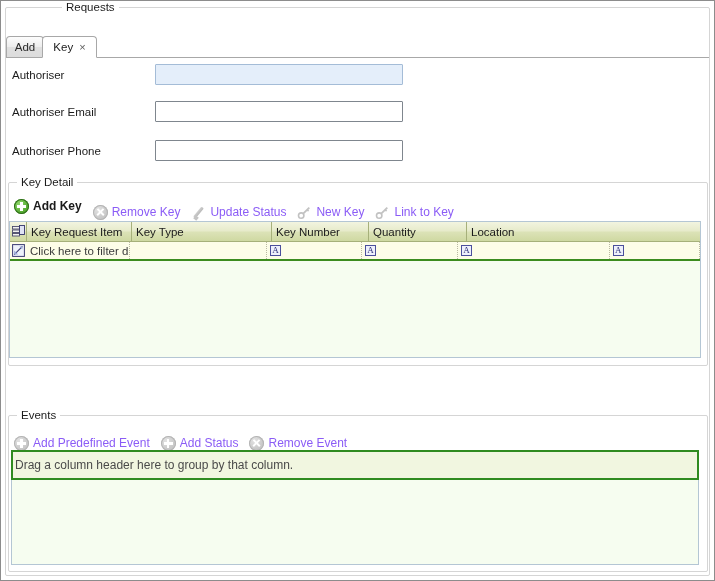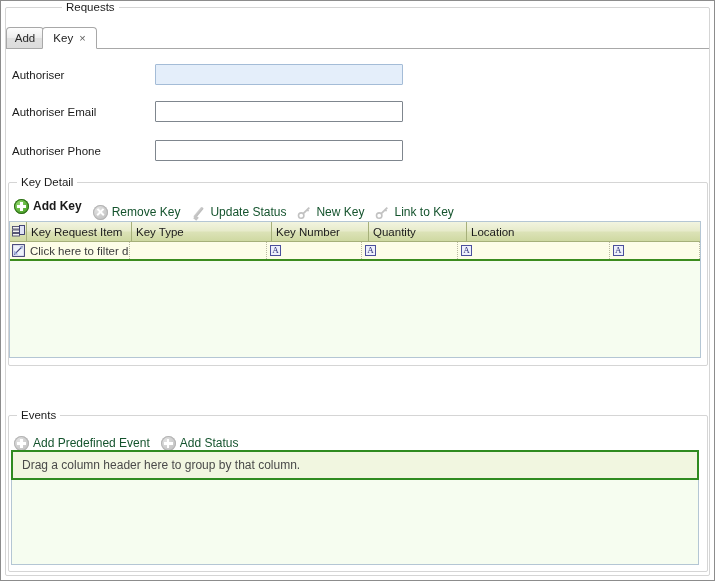--- a/index.html
+++ b/index.html
@@ -24,21 +24,21 @@
     box-sizing:border-box;
     border:1px solid #d5d5d5;border-radius:2px;background:transparent;
   }
   .group-legend{
     position:absolute;background:#ffffff;padding:0 4px;
     font-size:11.5px;color:#1b1b1b;line-height:12px;white-space:nowrap;
   }
   .requests-legend{left:8px;top:-7px;margin-left:48px;}
 
   
-  .tabstrip{position:absolute;left:6px;top:27px;width:703px;height:22px;}
+  .tabstrip{position:absolute;left:6px;top:36px;width:703px;height:22px;}
   .tabstrip-line{
     position:absolute;left:0;top:21px;width:703px;height:1px;background:#a8a8a8;
   }
   .tab{
     position:absolute;top:0;height:21px;box-sizing:border-box;
     border:1px solid #a8a8a8;border-bottom:none;
     border-top-left-radius:4px;border-top-right-radius:4px;
     display:flex;align-items:center;justify-content:center;
     font-size:11.5px;color:#1b1b1b;cursor:default;padding:0 8px;
   }
@@ -76,21 +76,21 @@
     border:1px solid #d5d5d5;border-radius:2px;
   }
 
   
   .toolbar{position:absolute;display:flex;align-items:center;height:20px;}
   .tb-item{
     display:flex;align-items:center;height:20px;margin-right:11px;
     font-size:12px;white-space:nowrap;cursor:default;
   }
   .tb-item.enabled{color:#1b1b1b;font-weight:bold;cursor:pointer;}
-  .tb-item.disabled{color:#14532d;margin-top:12px;}
+  .tb-item.disabled{color:#8b5cf6;margin-top:12px;}
   .tb-icon{
     width:15px;height:15px;margin-right:4px;flex:0 0 15px;position:relative;
     display:inline-block;
   }
   .tb-label{line-height:15px;}
 
   
   .ic-plus-on{
     border-radius:50%;
     background:radial-gradient(circle at 35% 30%,#8fd66a 0%,#57ac33 60%,#3d8a22 100%);
@@ -185,21 +185,21 @@
   .grid-body{background:#f6fdf0;}
 
   
   .ic-colchooser{width:13px;height:13px;position:relative;display:block;}
   .ic-filterbuilder{width:13px;height:13px;position:relative;display:block;}
 
   
   .groupbypanel{
     position:absolute;box-sizing:border-box;
     border:2px solid #2f8b20;background:#f1f6e0;
-    display:flex;align-items:center;padding-left:9px;
+    display:flex;align-items:center;padding-left:2px;
     font-size:12px;color:#4a4a4a;
   }
   .events-grid-body{
     position:absolute;box-sizing:border-box;
     border:1px solid #b4c6d4;border-top:none;background:#f6fdf0;
   }
 </style>
 </head>
 <body>
 
@@ -347,20 +347,24 @@
     <div class="tb-item disabled">
       <span class="tb-icon ic-plus-off"></span>
       <span class="tb-label">Add Predefined Event</span>
     </div>
 
     <div class="tb-item disabled">
       <span class="tb-icon ic-plus-off"></span>
       <span class="tb-label">Add Status</span>
     </div>
 
+    <div class="tb-item disabled">
+      <span class="tb-icon ic-x-off"></span>
+      <span class="tb-label">Remove Event</span>
+    </div>
   </div>
 
   <div class="groupbypanel" style="left:11px;top:450px;width:688px;height:30px;">
     <span>Drag a column header here to group by that column.</span>
   </div>
 
   <div class="events-grid-body" style="left:11px;top:480px;width:688px;height:85px;"></div>
 </div>
 
 </body></html>

